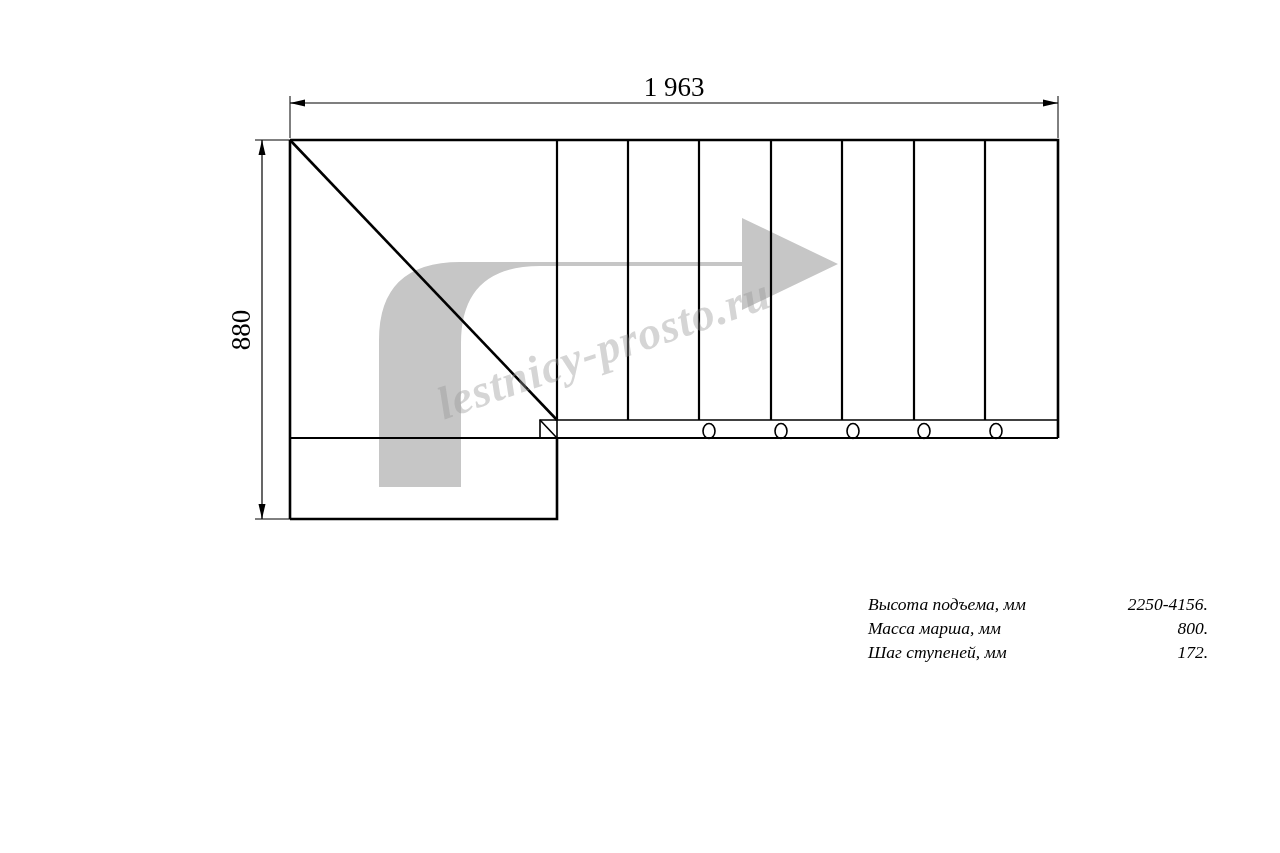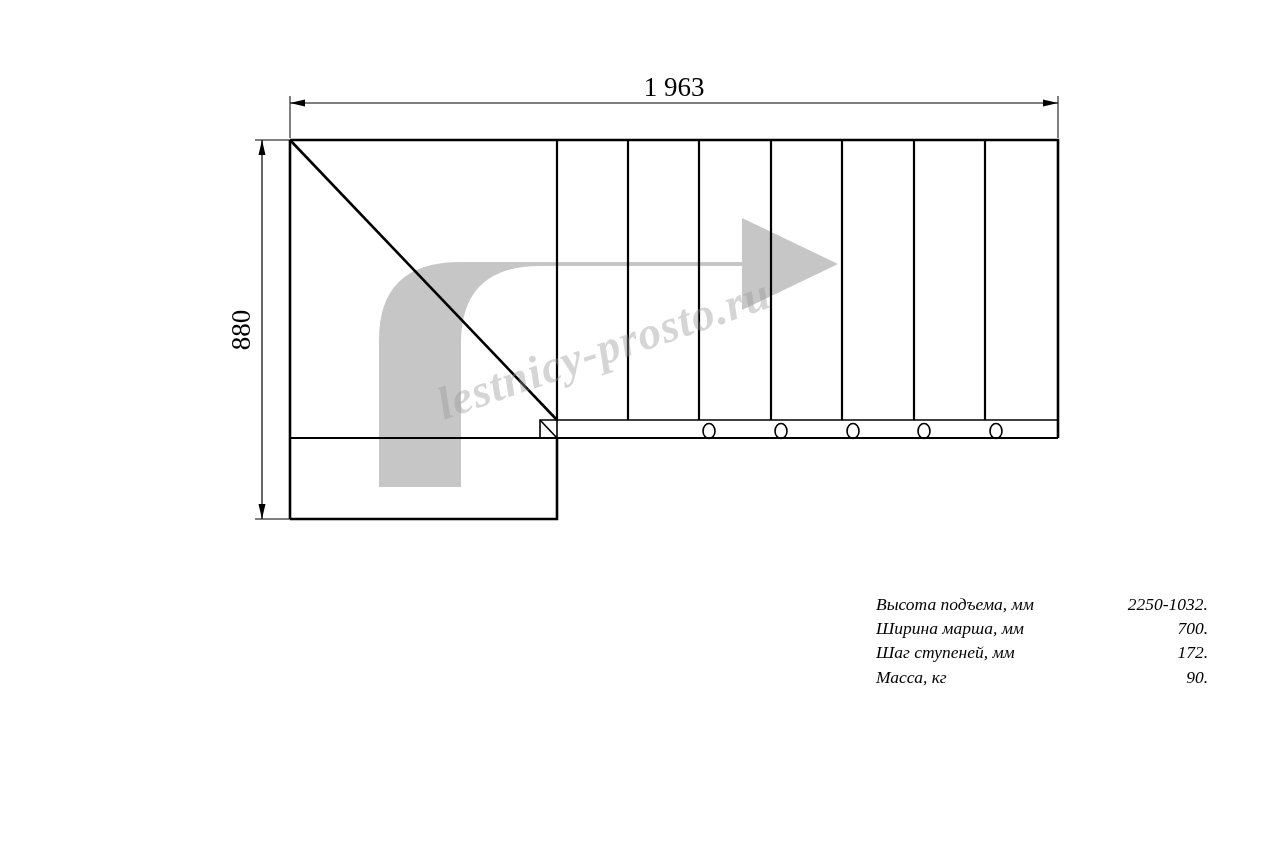--- a/index.html
+++ b/index.html
@@ -41,21 +41,20 @@
   }
   .spec-row {
     display: flex;
     justify-content: space-between;
     align-items: baseline;
     line-height: 24.2px;
     white-space: nowrap;
   }
   .spec-label {
     text-align: left;
-    margin-left: 8px;
   }
   .spec-value {
     text-align: right;
   }
   .watermark {
     position: absolute;
     left: 430px;
     top: 380px;
     transform: rotate(-19deg);
     transform-origin: left top;
@@ -145,29 +144,25 @@
       <ellipse cx="996" cy="431" rx="6" ry="7.5" stroke-width="1.6"></ellipse>
     </g>
 
   </svg>
 
   <div class="watermark">lestnicy-prosto.ru</div>
 
   <div class="spec-table">
     <div class="spec-row">
       <span class="spec-label">Высота подъема, мм</span>
-      <span class="spec-value">2250-1032.</span>
+      <span class="spec-value">2250-4156.</span>
     </div>
     <div class="spec-row">
-      <span class="spec-label">Ширина марша, мм</span>
-      <span class="spec-value">700.</span>
+      <span class="spec-label">Масса марша, мм</span>
+      <span class="spec-value">800.</span>
     </div>
     <div class="spec-row">
       <span class="spec-label">Шаг ступеней, мм</span>
       <span class="spec-value">172.</span>
-    </div>
-    <div class="spec-row">
-      <span class="spec-label">Масса, кг</span>
-      <span class="spec-value">90.</span>
     </div>
   </div>
 
 </div>
 
 </body></html>

